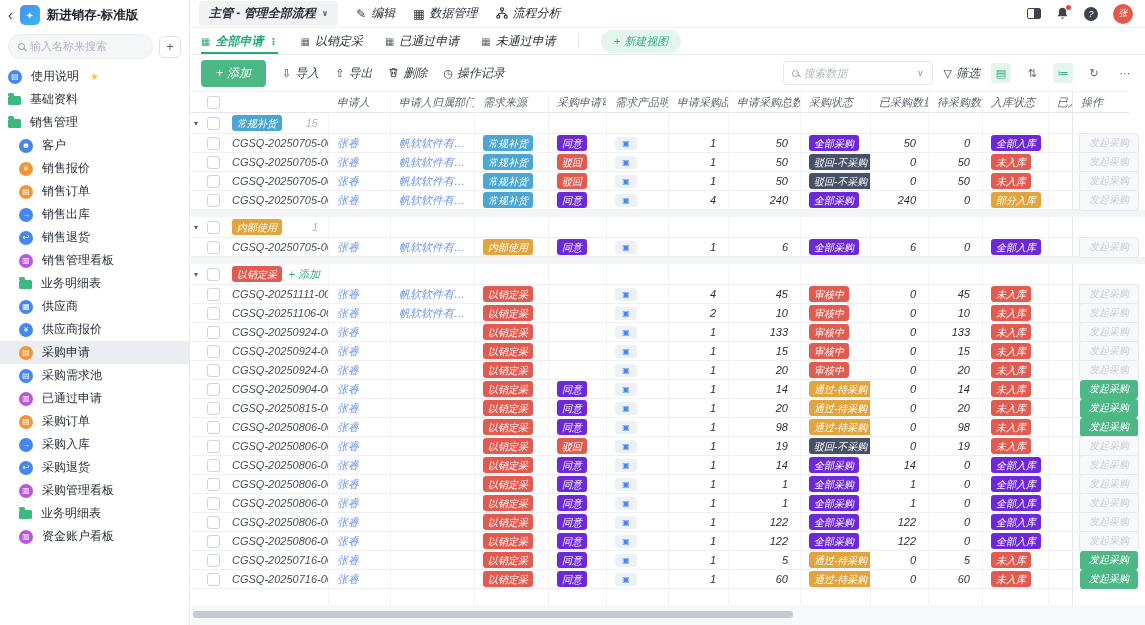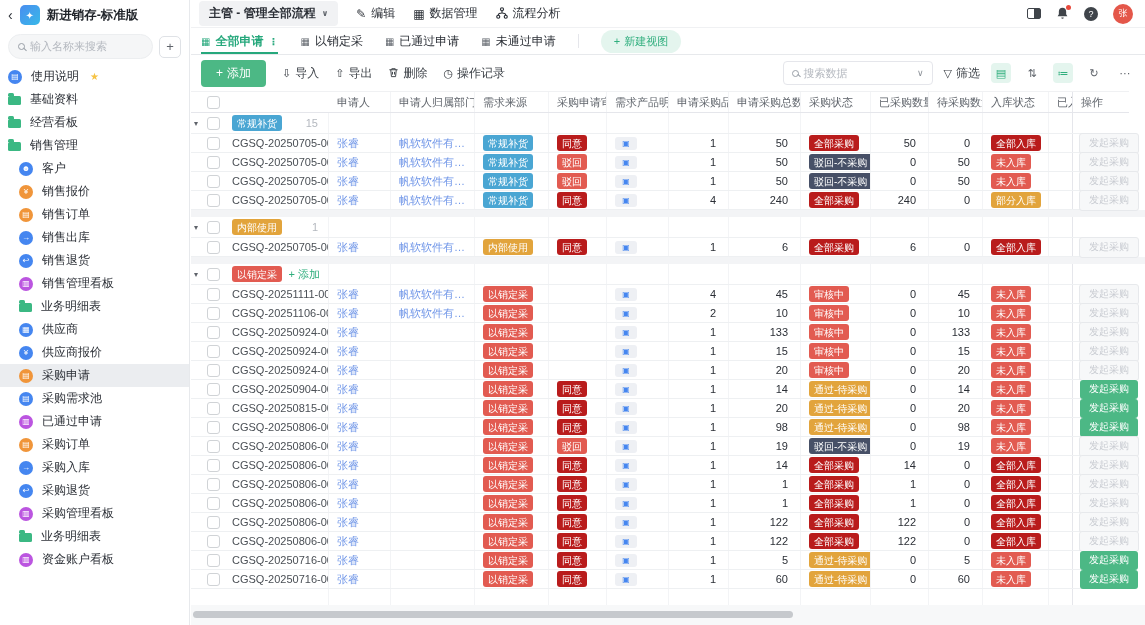--- a/index.html
+++ b/index.html
@@ -23,21 +23,21 @@
   .sb-item{display:flex;align-items:center;height:23px;gap:9px;padding-left:8px;cursor:pointer;color:#2b2f36;font-size:12px;}
   .sb-item.child{padding-left:19px;}
   .sb-item.active{background:#ebedf0;}
   .folder{width:13px;height:9px;background:#3bb883;border-radius:1.5px;position:relative;margin-top:2px;flex:none;}
   .folder::before{content:"";position:absolute;top:-3px;left:0;width:6px;height:3px;background:#3bb883;border-radius:1.5px 1.5px 0 0;}
   .cicon{width:14px;height:14px;border-radius:50%;color:#fff;font-size:8px;display:flex;align-items:center;justify-content:center;flex:none;}
   .ic-blue{background:#4586f0;} .ic-orange{background:#f0953a;} .ic-purple{background:#bb55e0;}
   .star{color:#f6c344;font-size:10px;margin-left:2px;}
 
   
-  .main{position:absolute;left:191px;top:0;width:954px;height:625px;display:flex;flex-direction:column;background:#fff;}
+  .main{position:absolute;left:191px;top:0;width:954px;height:625px;display:flex;flex-direction:column;background:#fff;font-style:italic;}
   .topbar{height:28px;display:flex;align-items:center;padding:0 12px 0 8px;border-bottom:1px solid #f0f1f3;gap:18px;}
   .role-pill{display:flex;align-items:center;gap:6px;background:#f1f2f4;border-radius:4px;padding:4px 10px;
              font-size:12px;font-weight:bold;color:#2b2f36;cursor:pointer;}
   .caret{font-size:8px;color:#5f646b;}
   .top-act{display:flex;align-items:center;gap:5px;font-size:12px;color:#2b2f36;cursor:pointer;}
   .top-act .g{font-size:12px;line-height:1;color:#2b2f36;}
   .top-right{margin-left:auto;display:flex;align-items:center;gap:15px;}
   .panel-ic{width:14px;height:11px;border:1.5px solid #3f444a;border-radius:2px;position:relative;}
   .panel-ic::after{content:"";position:absolute;right:0;top:0;bottom:0;width:6px;background:#3f444a;}
   .bell-wrap{position:relative;display:flex;}
@@ -77,21 +77,21 @@
   .drow{height:19px;border-bottom:1px solid #eef0f2;font-size:11px;}
   .grow{height:21px;border-bottom:1px solid #eef0f2;}
   .gap{height:7px;background:#f3f4f6;width:954px;}
   .endrow{height:16px;}
   .cb{width:13px;height:13px;border:1px solid #d0d3d6;border-radius:3px;background:#fff;flex:none;}
   .selcell{padding-left:16px !important;border-right:none !important;}
   .arrow{position:absolute;left:3px;font-size:8px;color:#5f646b;}
   .idtext{color:#4a4f55;white-space:nowrap;}
   .link{color:#7096e8;white-space:nowrap;overflow:hidden;text-overflow:ellipsis;cursor:pointer;}
   .badge{color:#fff;font-size:10px;padding:1.5px 5px;border-radius:3px;white-space:nowrap;line-height:1.3;}
-  .b-blue{background:#4aa6d3;} .b-red{background:#e25b51;} .b-green{background:#b91c1c;}
+  .b-blue{background:#4aa6d3;} .b-red{background:#e25b51;} .b-green{background:#6d28d9;}
   .b-amber{background:#e2a43c;} .b-dark{background:#475067;}
   .num{justify-content:flex-end;padding-right:12px;color:#2b2f36;}
   .gcount{margin-left:auto;padding-right:10px;font-size:11px;color:#b4b8bf;}
   .gadd{margin-left:auto;padding-right:8px;font-size:11px;color:#2fae7d;cursor:pointer;white-space:nowrap;}
   .dpill{width:22px;height:13px;background:#eef0f4;border-radius:3px;display:flex;align-items:center;justify-content:center;
          color:#4586f0;font-size:8px;cursor:pointer;}
   .act{position:absolute;right:-16px;top:0;bottom:0;width:73px;background:#fff;border-left:1px solid #e5e6eb;
        display:flex;align-items:center;justify-content:center;}
   .thead .act{justify-content:flex-start;padding-left:8px;font-size:11px;color:#5f646b;}
   .abtn{font-size:10px;padding:2.5px 9px;border-radius:3px;white-space:nowrap;cursor:pointer;}
@@ -123,24 +123,20 @@
           <div class="cicon ic-blue">▤</div>
           <div style="white-space: nowrap;">使用说明</div>
           <div class="star">★</div>
         </div>
         <div class="sb-item">
           <div class="folder"></div>
           <div style="white-space: nowrap;">基础资料</div>
         </div>
         <div class="sb-item">
           <div class="folder"></div>
-          <div style="white-space: nowrap;">经营看板</div>
-        </div>
-        <div class="sb-item">
-          <div class="folder"></div>
           <div style="white-space: nowrap;">销售管理</div>
         </div>
         <div class="sb-item child">
           <div class="cicon ic-blue">☻</div>
           <div style="white-space: nowrap;">客户</div>
         </div>
         <div class="sb-item child">
           <div class="cicon ic-orange">¥</div>
           <div style="white-space: nowrap;">销售报价</div>
         </div>

